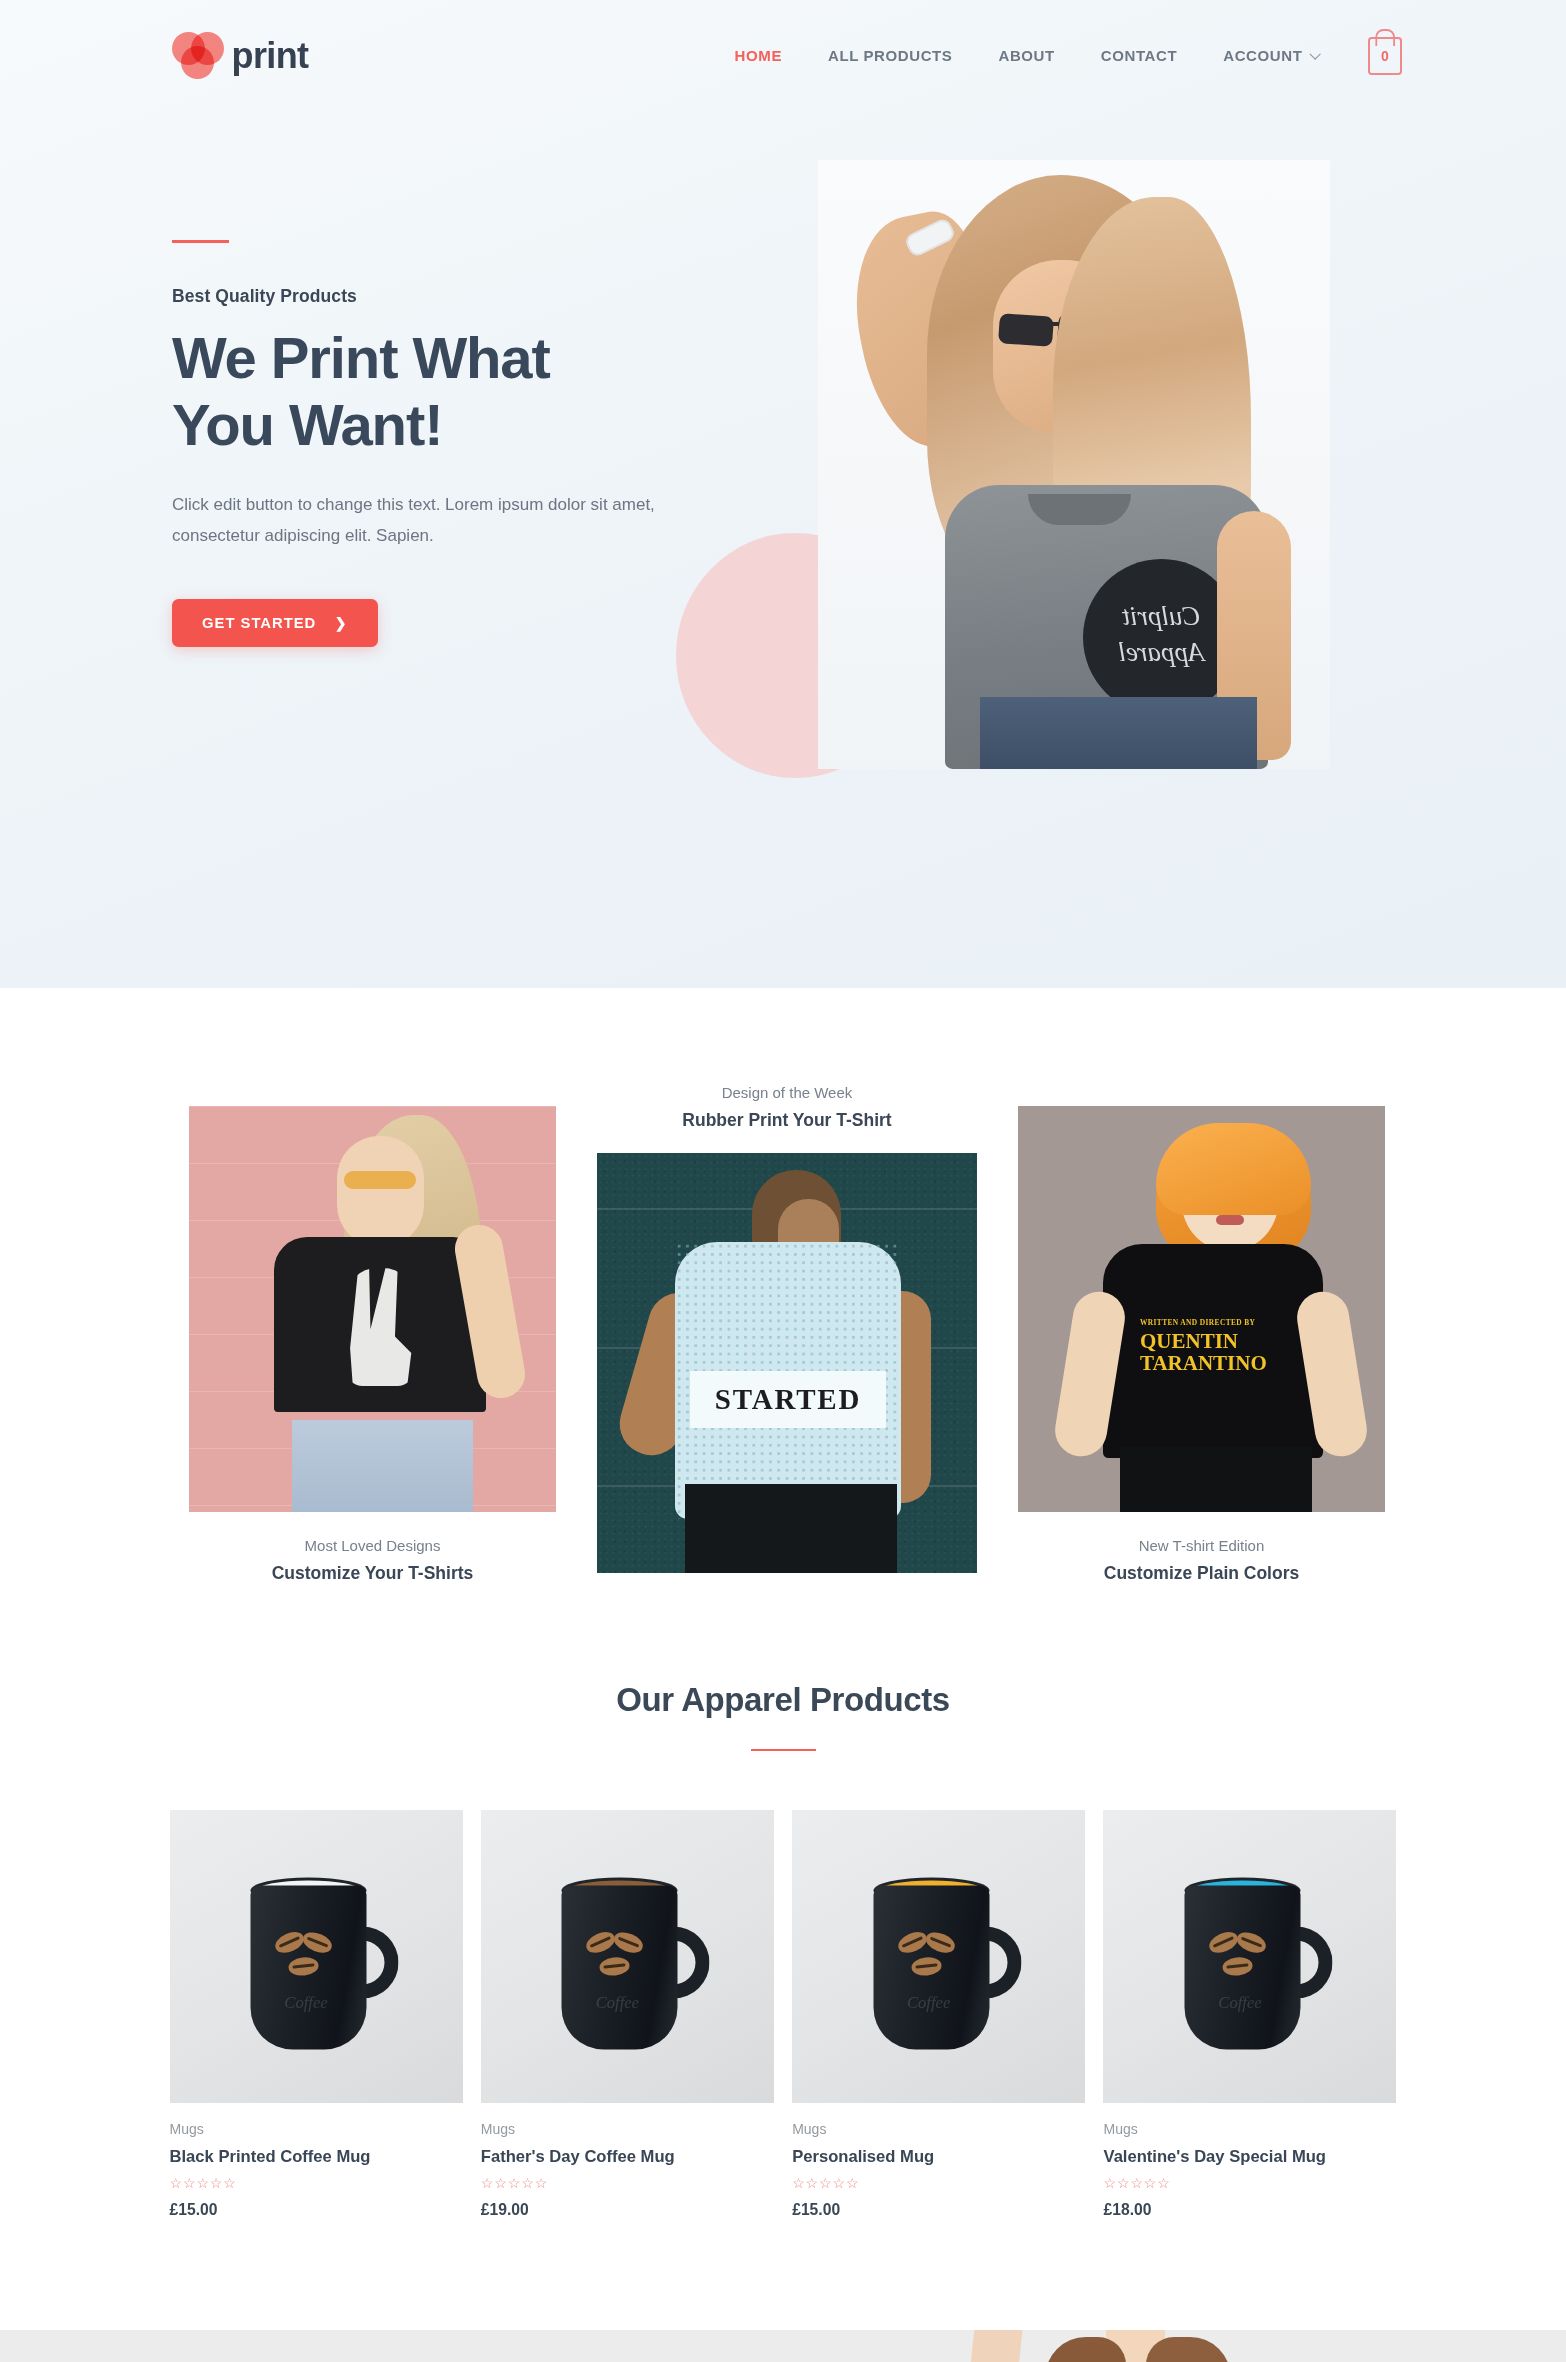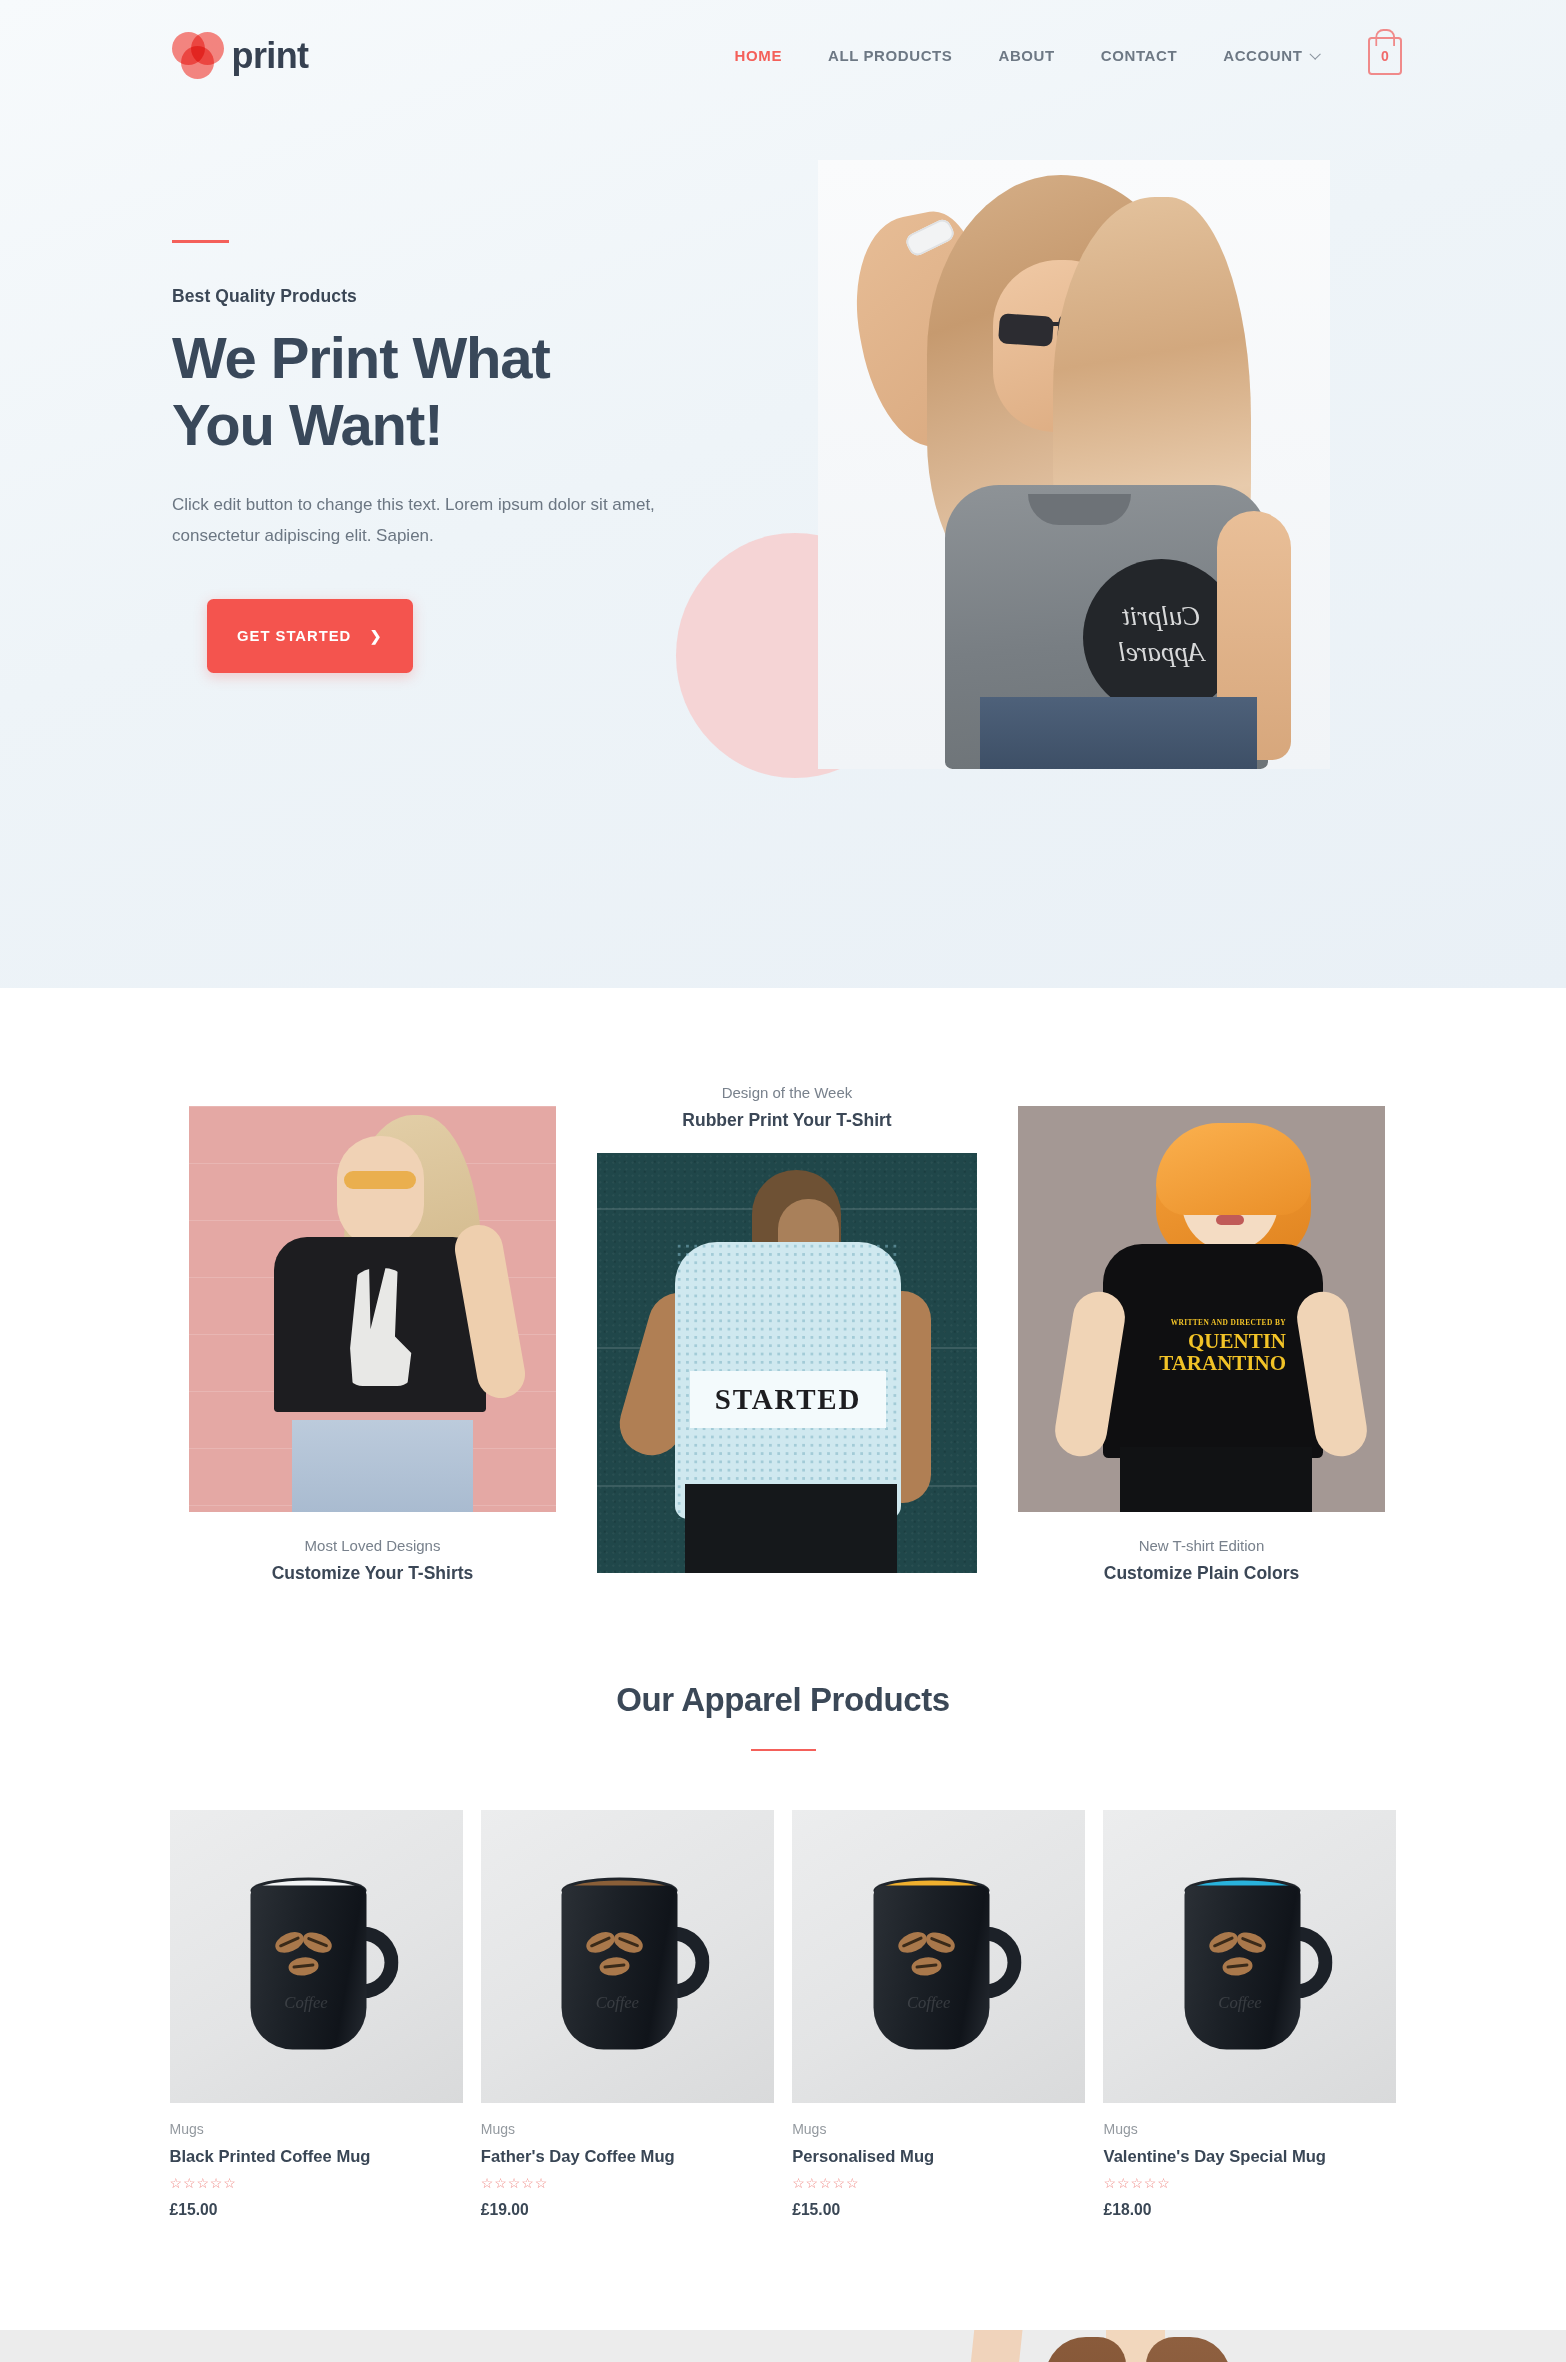--- a/index.html
+++ b/index.html
@@ -77,24 +77,23 @@
   .hero-title{
     font-size:58px;line-height:1.16;font-weight:700;color:#39485a;
     letter-spacing:-1.1px;margin-top:17px;
   }
   .hero-sub{
     font-size:17px;line-height:1.78;color:#6b7682;margin-top:32px;width:517px;
   }
   .cta{
     display:inline-flex;align-items:center;gap:18.5px;
     margin-top:48px;background:#f4544e;color:#fff;
-    border:none;border-radius:6.5px;padding:29px 30px;
+    border:none;border-radius:6.5px;padding:16px 30px;
     font-size:14.8px;font-weight:700;letter-spacing:1px;cursor:pointer;
     box-shadow:0 3.7px 13px rgba(244,84,78,.25);
-    margin-left:35px;
   }
   .cta .arr{font-size:14px;font-weight:700;line-height:1;}
 
   
   .hero-art{
     position:absolute;right:0;top:0;width:886px;height:769px;z-index:20;
   }
   .dotgrid{
     position:absolute;right:251px;top:218px;width:181px;height:196px;
     background-image:radial-gradient(#c9d2dc 1.5px, transparent 1.6px);
@@ -252,21 +251,21 @@
     background:linear-gradient(160deg,#f6a23c,#e0831f);
     border-radius:78px 78px 54px 54px;}
   .i-right .faceR{position:absolute;left:164px;top:66px;width:96px;height:79px;
     background:#f4dcc3;border-radius:0 0 48px 48px;}
   .i-right .lip{position:absolute;left:198px;top:109px;width:28px;height:10px;
     background:#c05b58;border-radius:5.5px;}
   .i-right .bobfront{position:absolute;left:138px;top:16.6px;width:155px;height:92px;
     background:linear-gradient(160deg,#fbb14f,#ea8f28);border-radius:78px 78px 37px 37px;}
   .i-right .tee{position:absolute;left:85px;top:138px;width:220px;height:214px;
     background:#0f0f11;border-radius:39px 39px 5.5px 5.5px;}
-  .i-right .tt{position:absolute;left:37px;top:74px;width:146px;text-align:right;
+  .i-right .tt{position:absolute;left:37px;top:74px;width:146px;text-align:left;
     color:#f2c327;font-family:"Liberation Serif",serif;font-weight:700;}
   .i-right .tt .sm{font-size:7.4px;letter-spacing:0.4px;display:block;}
   .i-right .tt .lg{font-size:21px;line-height:1.05;display:block;margin-top:2.8px;}
   .i-right .armL{position:absolute;left:46px;top:185px;width:52px;height:166px;
     background:#f0d4b6;border-radius:26px;transform:rotate(9deg);}
   .i-right .armR{position:absolute;left:288px;top:185px;width:52px;height:166px;
     background:#f0d4b6;border-radius:26px;transform:rotate(-9deg);}
   .i-right .pants{position:absolute;left:102px;bottom:0;width:192px;height:65px;background:#111214;}
 
   

